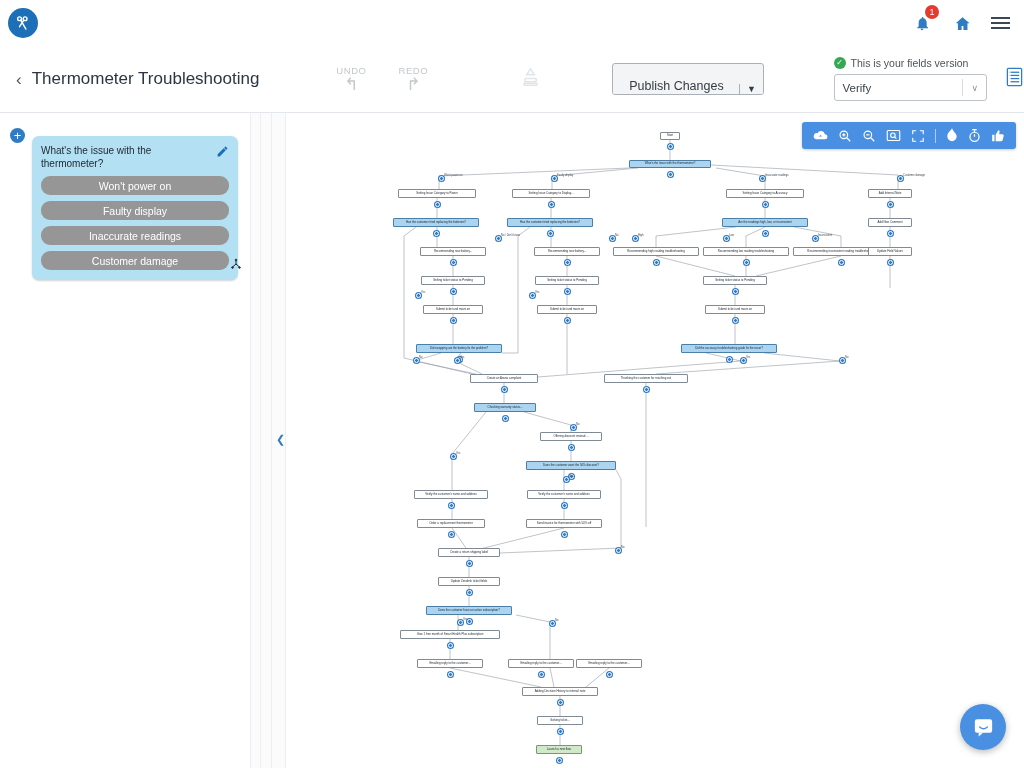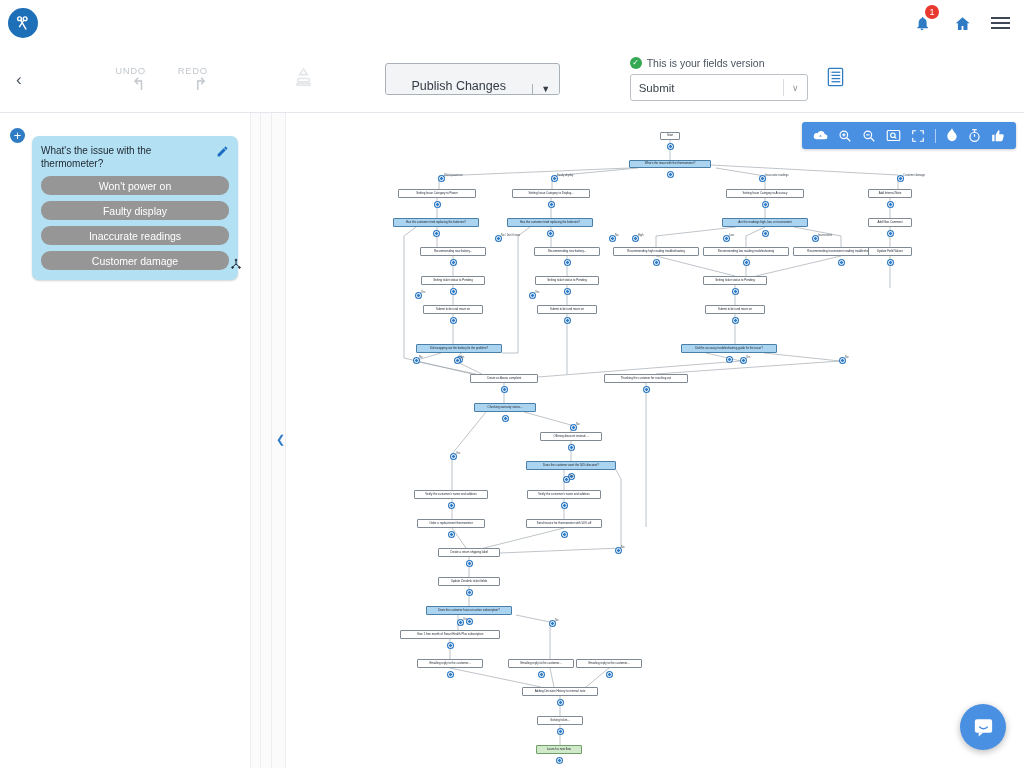--- a/index.html
+++ b/index.html
@@ -49,21 +49,21 @@
   }
   .back-chevron {
     margin-left: 16px; margin-right: 10px;
     color: #4a545f; font-size: 17px; cursor: pointer; line-height: 1;
   }
   .flow-title {
     font-size: 17px; color: #2c3642; font-weight: 400;
     white-space: nowrap;
   }
   .undoredo { display: flex; gap: 18px; margin-left: 70px; }
-  .ur { text-align: right; width: 44px; cursor: default; }
+  .ur { text-align: center; width: 44px; cursor: default; }
   .ur .lbl { font-size: 9.5px; color: #c3c8cd; letter-spacing: .6px; }
   .ur .gl { font-size: 17px; color: #c3c8cd; line-height: 17px; }
   .stamp { margin-left: 84px; color: #e2e5e8; cursor: pointer; }
 
   .publish-wrap {
     margin-left: 70px; display: flex; align-items: flex-end;
     border: 1px solid #a9b0b7; border-radius: 3px; overflow: hidden;
     background: #f3f4f6; height: 32px;
   }
   .publish-btn {
@@ -211,20 +211,21 @@
     <div class="hamburger">
       <span></span>
         <span></span>
         <span></span>
     </div>
   </div>
 </div>
 
 <div class="subbar">
   <div class="back-chevron">‹</div>
+  <div class="flow-title">Thermometer Troubleshooting</div>
 
   <div class="undoredo">
     <div class="ur">
       <div class="lbl">UNDO</div>
       <div class="gl">↰</div>
     </div>
     <div class="ur">
       <div class="lbl">REDO</div>
       <div class="gl">↱</div>
     </div>
@@ -242,21 +243,21 @@
     <button class="publish-btn">Publish Changes</button>
     <div class="publish-caret">▼</div>
   </div>
 
   <div class="version-box">
     <div class="default-row">
       <span class="check-circ">✓</span>
       <span class="default-txt">This is your fields version</span>
     </div>
     <div class="version-select">
-      <span class="val">Submit</span>
+      <span class="val">Verify</span>
       <span class="sep"></span>
       <span class="car">∨</span>
     </div>
   </div>
 
   <div class="list-icon">
     <svg width="19" height="22" viewBox="0 0 24 26" fill="none" stroke="#2f7bc4" stroke-width="1.6">
       <rect x="3" y="2" width="18" height="22" rx="1.5"></rect>
       <line x1="7" y1="7" x2="18" y2="7"></line>
         <line x1="7" y1="11" x2="18" y2="11"></line>

